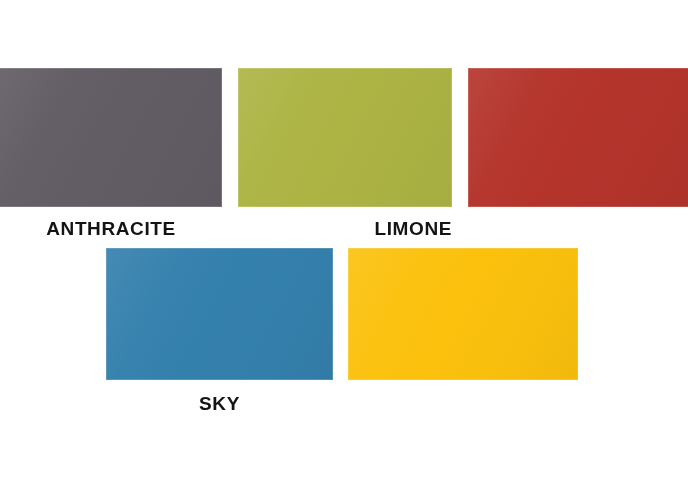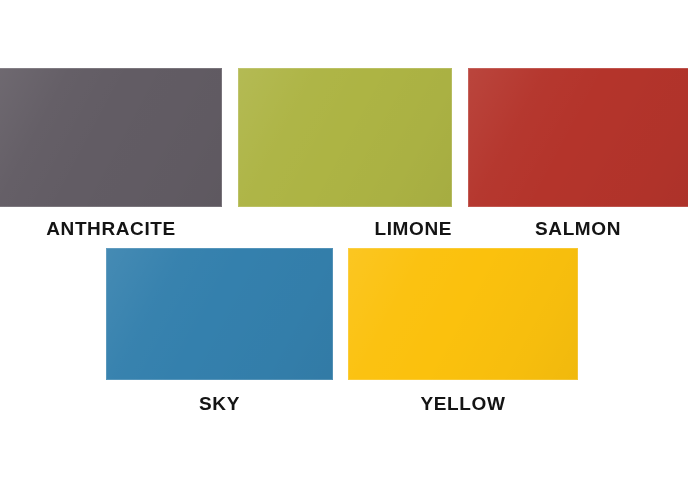--- a/index.html
+++ b/index.html
@@ -93,25 +93,23 @@
   <div class="swatch-label" id="label-anthracite">ANTHRACITE</div>
 
   <div class="swatch" id="swatch-limone">
     <div class="swatch-chip" style="background-color: rgb(173, 180, 68);"></div>
   </div>
   <div class="swatch-label" id="label-limone">LIMONE</div>
 
   <div class="swatch" id="swatch-salmon">
     <div class="swatch-chip" style="background-color: rgb(180, 52, 43);"></div>
   </div>
-  <div class="swatch-label" id="label-salmon">SALMON</div>
 
   <div class="swatch" id="swatch-sky">
     <div class="swatch-chip" style="background-color: rgb(52, 128, 173);"></div>
   </div>
   <div class="swatch-label" id="label-sky">SKY</div>
 
   <div class="swatch" id="swatch-yellow">
     <div class="swatch-chip" style="background-color: rgb(251, 193, 13);"></div>
   </div>
-  <div class="swatch-label" id="label-yellow">YELLOW</div>
 
 </div>
 
 </body></html>

